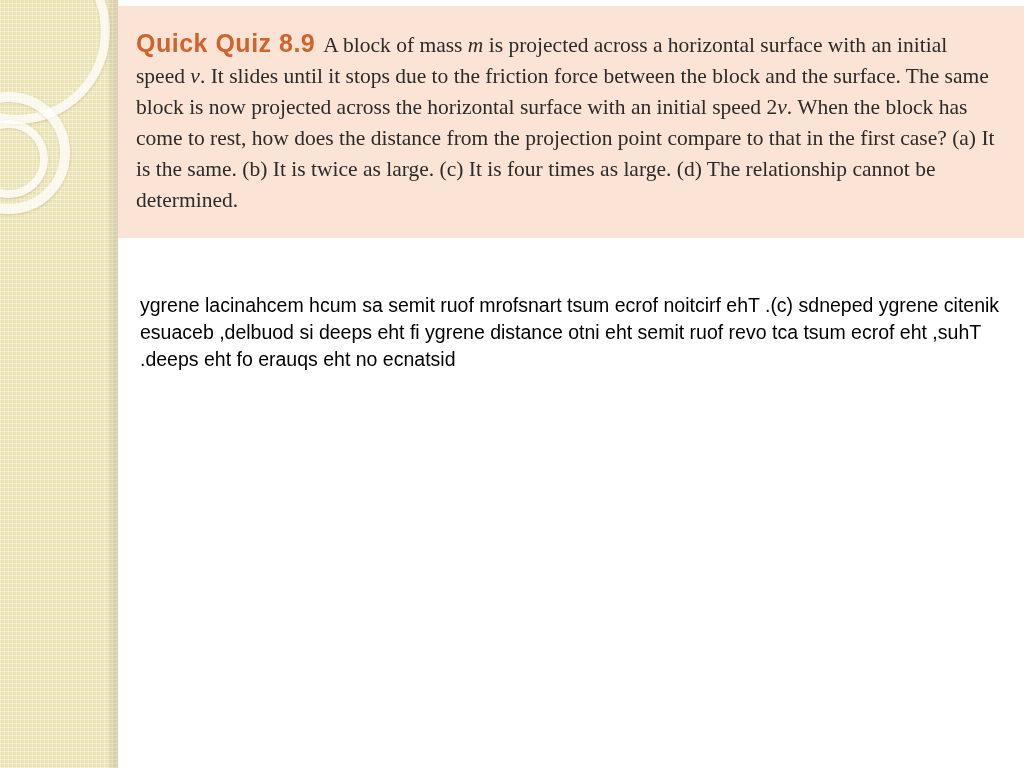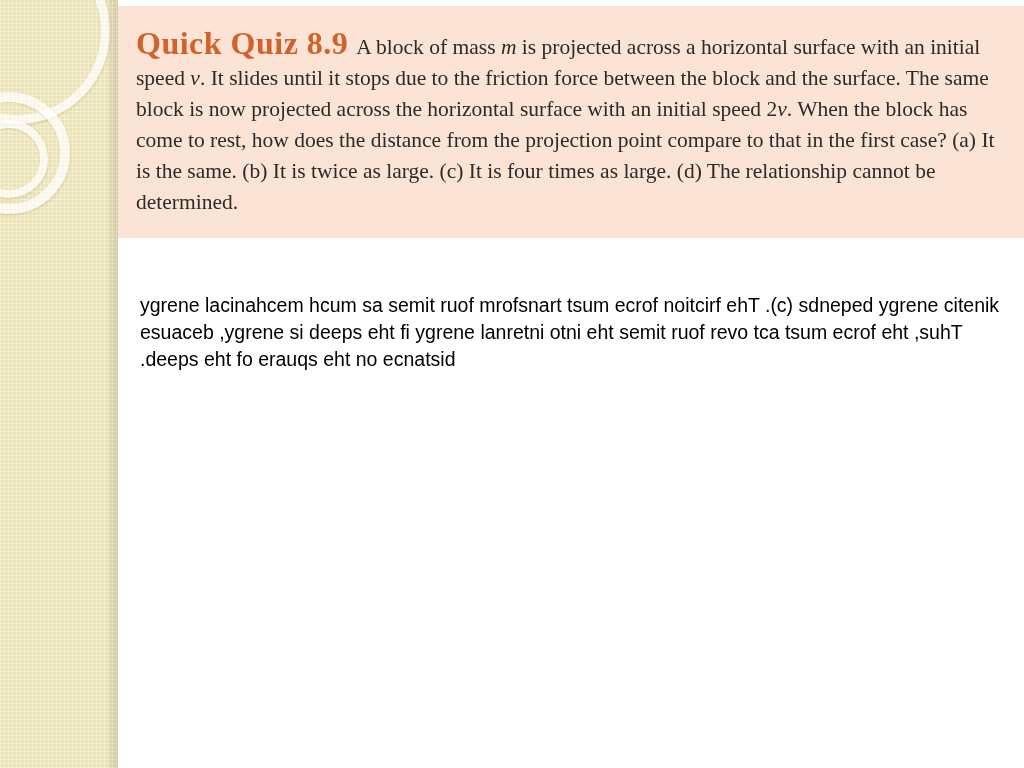--- a/index.html
+++ b/index.html
@@ -82,23 +82,23 @@
   }
   #quiz-text {
     font-family: "Liberation Serif", serif;
     font-size: 21.5px;
     line-height: 31px;
     color: #2b2b2b;
     text-align: left;
     margin: 0;
   }
   #quiz-label {
-    font-family: Liberation Serif, serif;
+    font-family: Liberation Sans, sans-serif;
     font-weight: bold;
-    font-size: 32px;
+    font-size: 25px;
     color: #d2622a;
     letter-spacing: 0.5px;
     padding-right: 8px;
   }
   .mathvar {
     font-family: "Liberation Serif", serif;
     font-style: italic;
   }
 
   
@@ -119,13 +119,13 @@
 <div id="left-band">
   <div class="ring shadowed" id="ring-large"></div>
   <div class="ring shadowed" id="ring-medium"></div>
   <div class="ring shadowed" id="ring-small"></div>
 </div>
 
 <div id="quiz-box">
   <p id="quiz-text"><span id="quiz-label">Quick Quiz 8.9</span><span>A block of mass </span><span class="mathvar">m</span><span> is projected across a horizontal surface with an initial speed </span><span class="mathvar">v</span><span>. It slides until it stops due to the friction force between the block and the surface. The same block is now projected across the horizontal surface with an initial speed 2</span><span class="mathvar">v</span><span>. When the block has come to rest, how does the distance from the projection point compare to that in the first case? (a) It is the same. (b) It is twice as large. (c) It is four times as large. (d) The relationship cannot be determined.</span></p>
 </div>
 
-<div id="answer-paragraph">ygrene lacinahcem hcum sa semit ruof mrofsnart tsum ecrof noitcirf ehT .(c) sdneped ygrene citenik esuaceb ,ygrene si deeps eht fi ygrene lanretni otni eht semit ruof revo tca tsum ecrof eht ,suhT .deeps eht fo erauqs eht no ecnatsid</div>
+<div id="answer-paragraph">ygrene lacinahcem hcum sa semit ruof mrofsnart tsum ecrof noitcirf ehT .(c) sdneped ygrene citenik esuaceb ,delbuod si deeps eht fi ygrene distance otni eht semit ruof revo tca tsum ecrof eht ,suhT .deeps eht fo erauqs eht no ecnatsid</div>
 
 </body></html>

